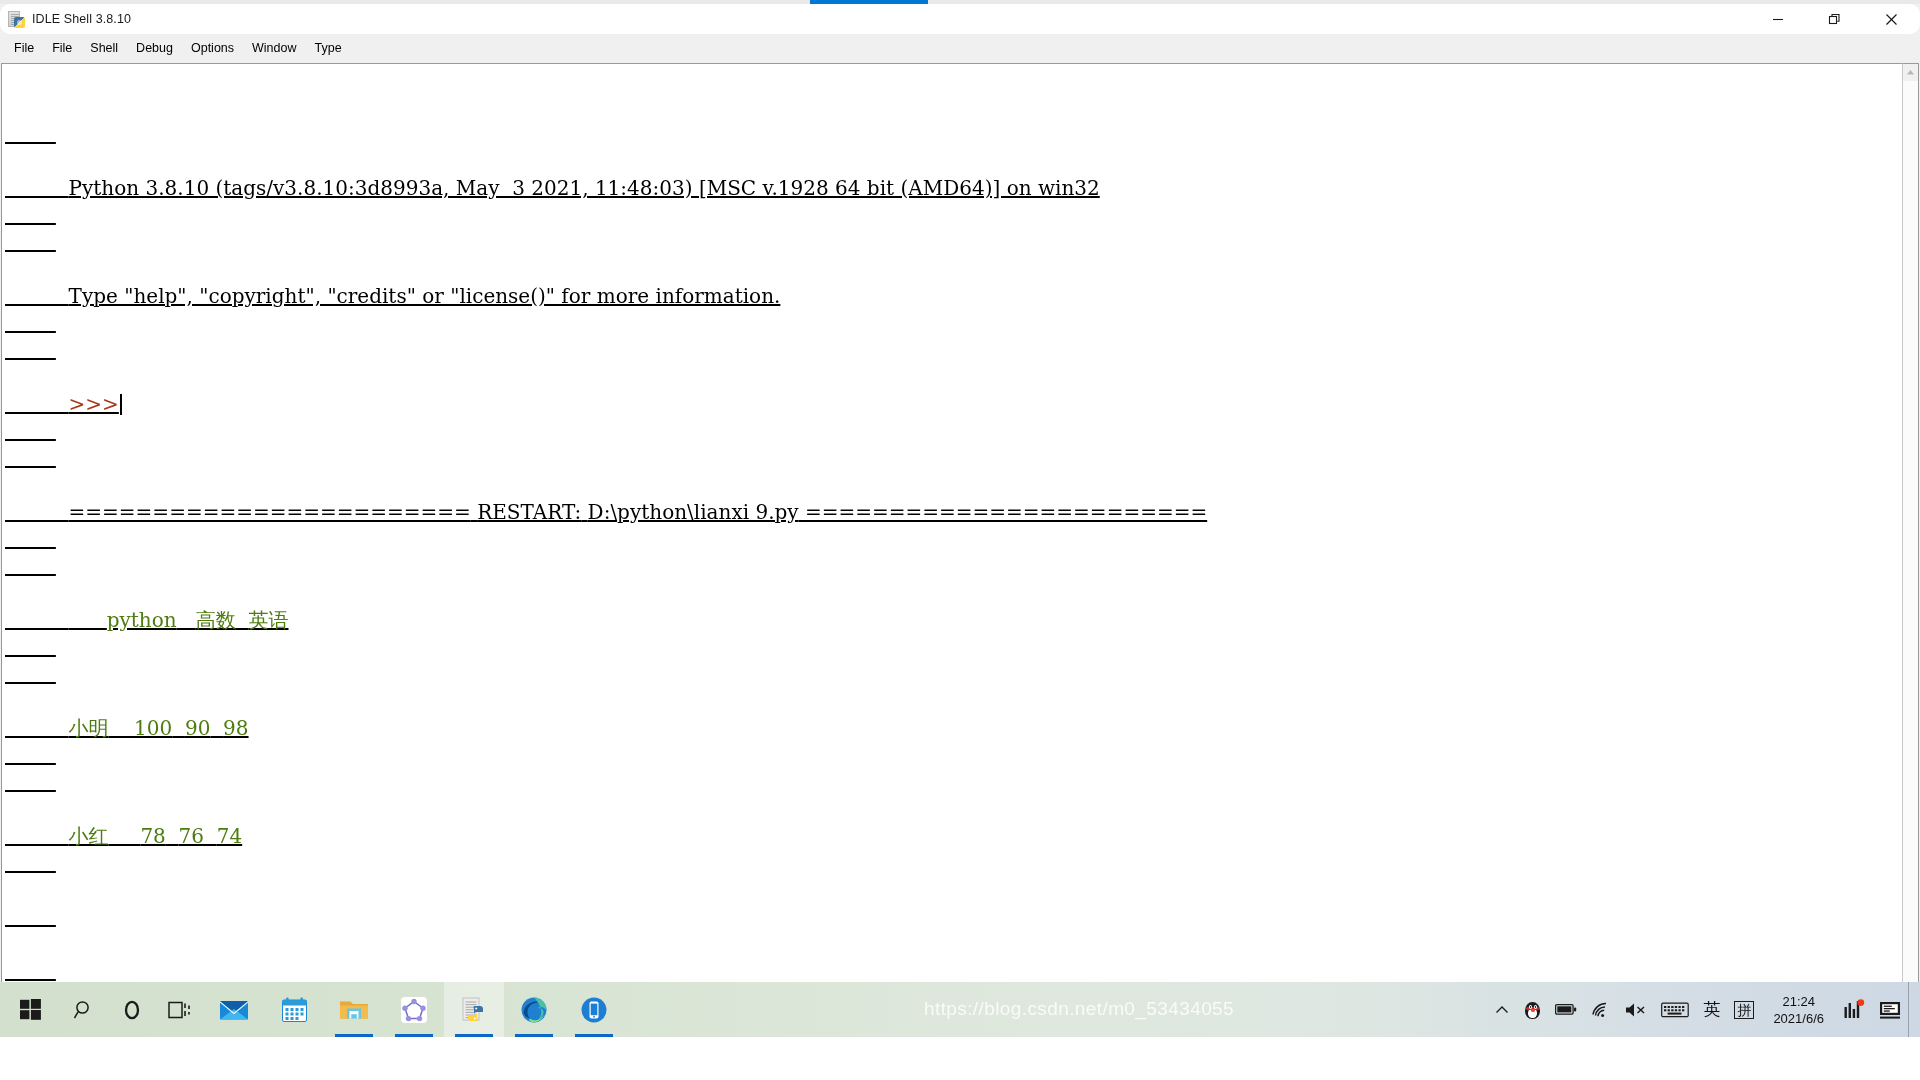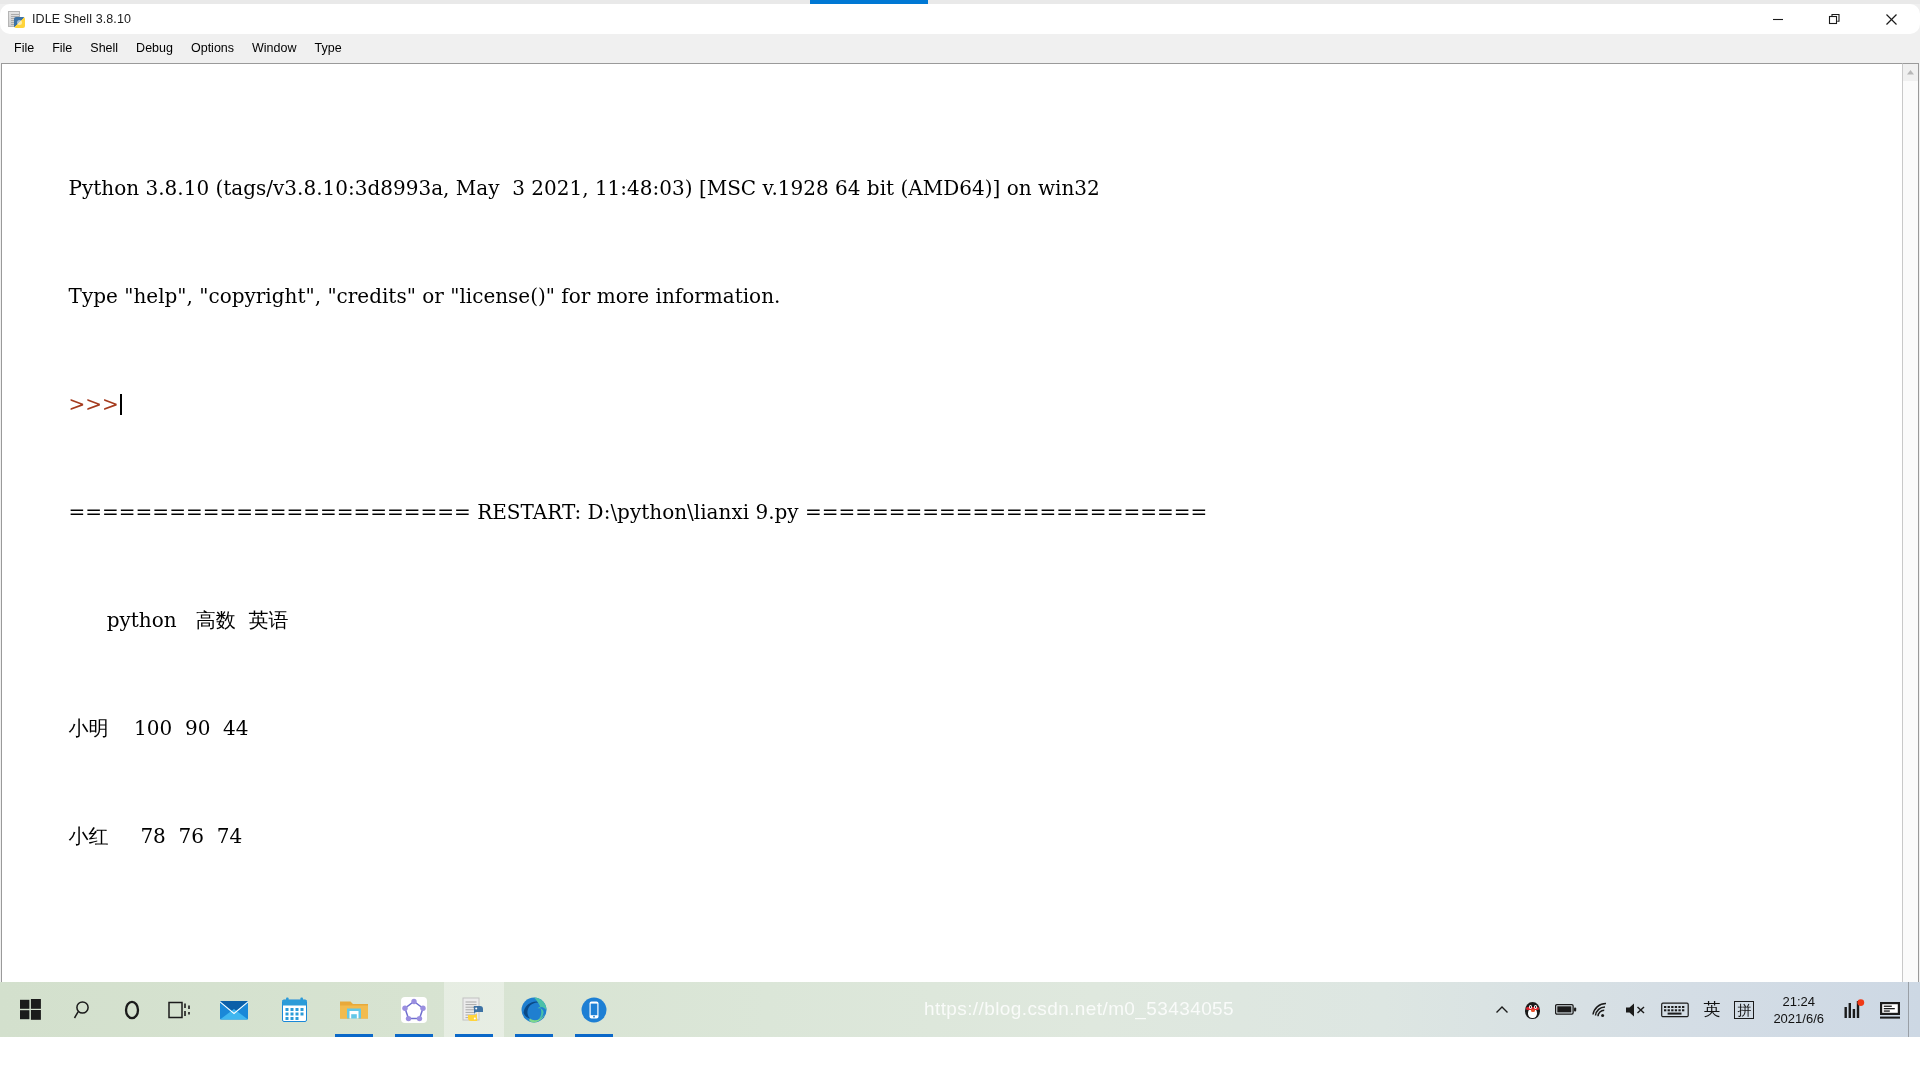--- a/index.html
+++ b/index.html
@@ -116,41 +116,42 @@
   }
 
   
   #console-wrap {
     flex: 1 1 auto;
     display: flex;
     background: #f0f0f0;
     padding: 0 0 0 0;
     min-height: 0;
     position: relative;
+    text-decoration: underline;
   }
   #console {
     flex: 1 1 auto;
     background: #ffffff;
     border: 1px solid #9a9a9a;
     border-right: none;
     margin: 1px 0 0 1px;
     overflow: hidden;
     padding: 3px 0 0 3px;
   }
   #console-text {
     font-family: "DejaVu Serif", "Liberation Serif", serif;
     font-size: 20px;
     line-height: 27px;
     white-space: pre;
     letter-spacing: 0px;
     color: #000000;
   }
   .ln { display: block; height: 27px; }
   .c-prompt { color: #a53b1e; }
-  .c-blue   { color: #000000; margin-top: 24px; }
+  .c-blue   { color: #4d7c0f; margin-top: 24px; }
   .c-black  { color: #000000; }
   .caret {
     display: inline-block;
     width: 2px; height: 21px;
     background: #000;
     vertical-align: -4px;
     margin-left: 1px;
   }
 
   
@@ -363,21 +364,21 @@
 
         <span class="ln">
           <span class="c-black">========================</span><span class="c-black"> </span><span class="c-black">RESTART:</span><span class="c-black"> </span><span class="c-black">D:\python\lianxi 9.py</span><span class="c-black"> </span><span class="c-black">========================</span>
         </span>
 
         <span class="ln">
           <span class="c-blue">      </span><span class="c-blue">python</span><span class="c-blue">   </span><span class="c-blue">高数</span><span class="c-blue">  </span><span class="c-blue">英语</span>
         </span>
 
         <span class="ln">
-          <span class="c-blue">小明</span><span class="c-blue">    </span><span class="c-blue">100</span><span class="c-blue">  </span><span class="c-blue">90</span><span class="c-blue">  </span><span class="c-blue">44</span>
+          <span class="c-blue">小明</span><span class="c-blue">    </span><span class="c-blue">100</span><span class="c-blue">  </span><span class="c-blue">90</span><span class="c-blue">  </span><span class="c-blue">98</span>
         </span>
 
         <span class="ln">
           <span class="c-blue">小红</span><span class="c-blue">     </span><span class="c-blue">78</span><span class="c-blue">  </span><span class="c-blue">76</span><span class="c-blue">  </span><span class="c-blue">74</span>
         </span>
 
 
         
 
         

